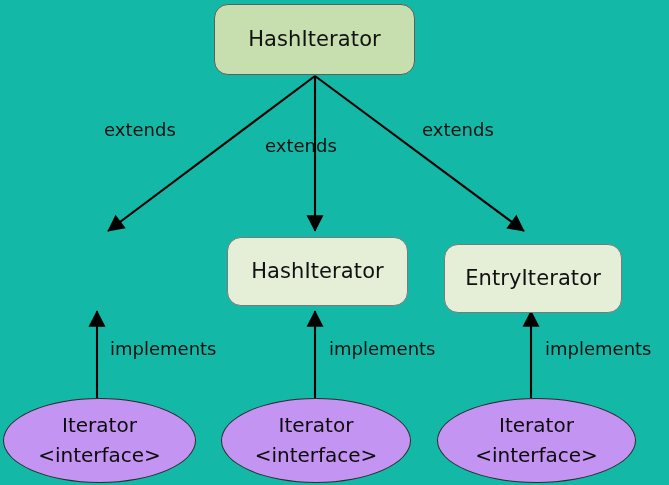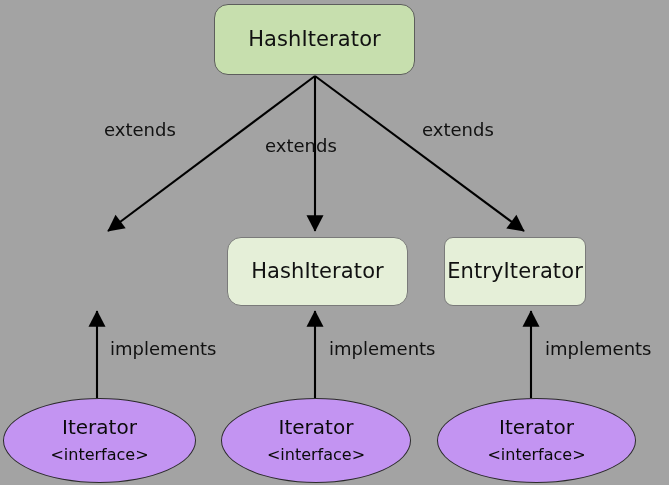--- a/index.html
+++ b/index.html
@@ -8,21 +8,21 @@
     padding: 0;
     background: #ffffff;
   }
   body {
     font-family: "DejaVu Sans", sans-serif;
   }
   #diagram-canvas {
     position: relative;
     width: 669px;
     height: 485px;
-    background: #a3a3a3;
+    background: #14b8a6;
     overflow: hidden;
   }
   #diagram-svg {
     position: absolute;
     left: 0;
     top: 0;
     width: 669px;
     height: 485px;
   }
   .node-box {
@@ -63,21 +63,21 @@
     text-align: center;
     gap: 9px;
   }
   .ellipse-title {
     font-size: 20px;
     color: #0a0a0a;
     line-height: 1.05;
     white-space: nowrap;
   }
   .ellipse-stereotype {
-    font-size: 16px;
+    font-size: 20px;
     color: #0a0a0a;
     line-height: 1.05;
     white-space: nowrap;
   }
   .edge-label {
     position: absolute;
     font-size: 18px;
     color: #111111;
     white-space: nowrap;
     line-height: 1;
@@ -110,21 +110,21 @@
 
   <div class="node-box root" style="left:214px; top:4px; width:201px; height:71px;">
     <span class="node-label">HashIterator</span>
   </div>
 
 
   <div class="node-box sub" style="left:227px; top:237px; width:181px; height:69px;">
     <span class="node-label">HashIterator</span>
   </div>
 
-  <div class="node-box sub" style="left:444px; top:237px; width:142px; height:69px;border-radius:9px;">
+  <div class="node-box sub" style="left:444px; top:244px; width:178px; height:69px;">
     <span class="node-label">EntryIterator</span>
   </div>
 
   <div class="node-ellipse" style="left:3px; top:398px; width:193px; height:85px;">
     <span class="ellipse-title">Iterator</span>
     <span class="ellipse-stereotype">&lt;interface&gt;</span>
   </div>
 
   <div class="node-ellipse" style="left:221px; top:398px; width:190px; height:85px;">
     <span class="ellipse-title">Iterator</span>

